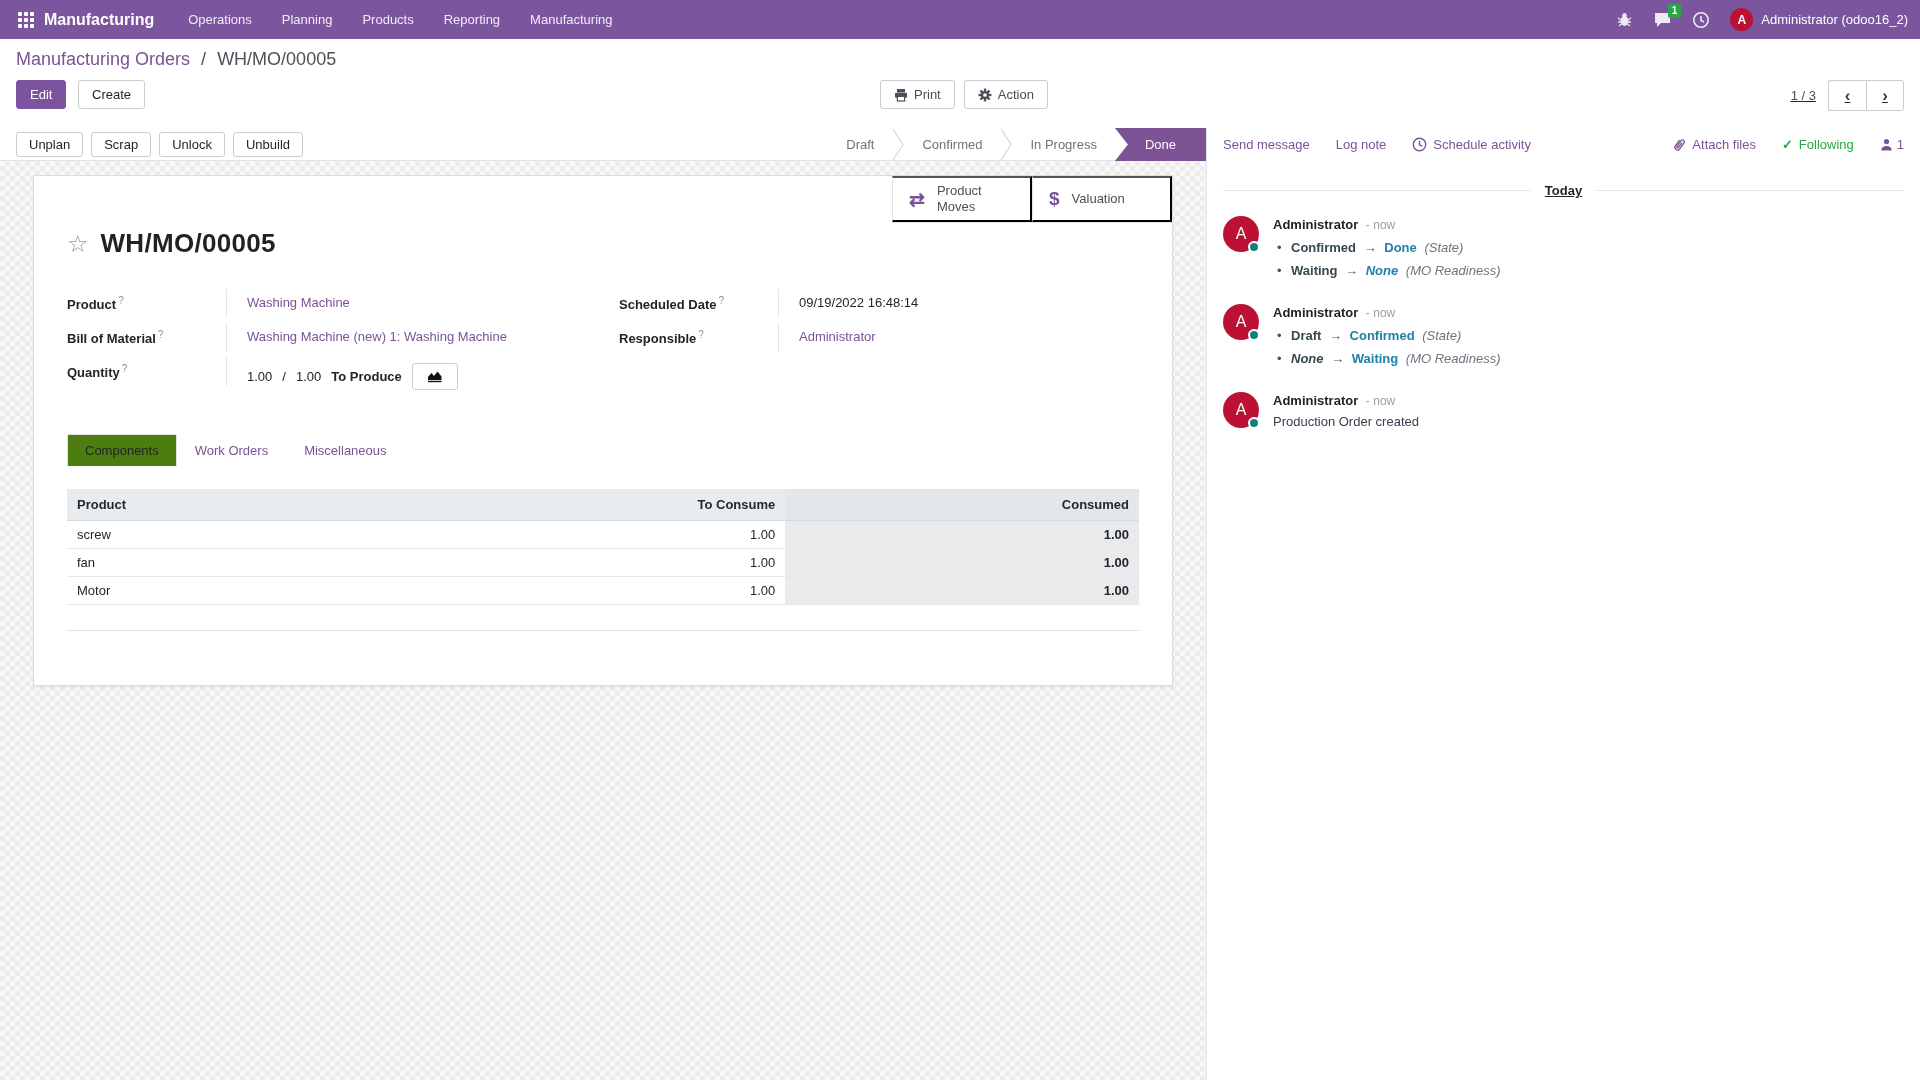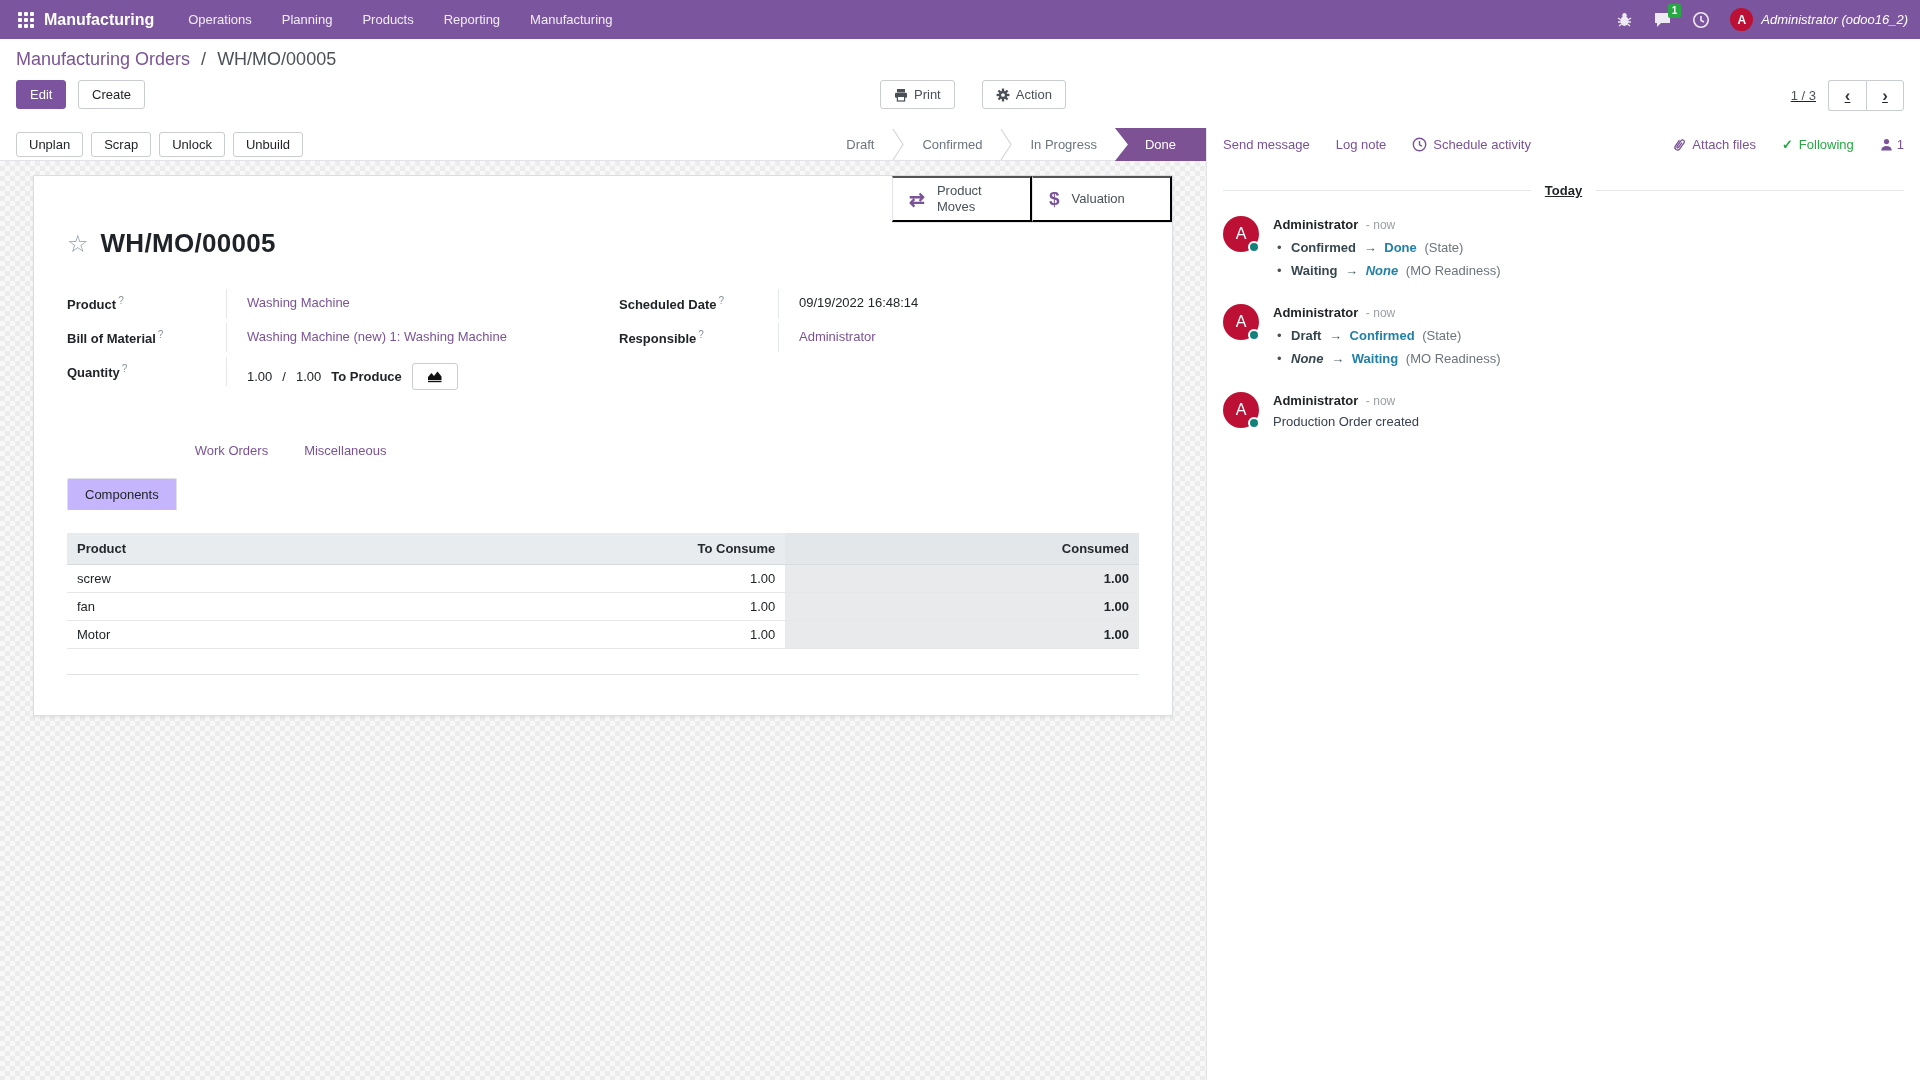--- a/index.html
+++ b/index.html
@@ -10,32 +10,32 @@
   .navbar { height:39px; background:#7b559e; display:flex; align-items:center; padding:0 12px; color:#fff; }
   .nav-grid { display:grid; grid-template-columns:repeat(3,4px); grid-gap:2px; margin:0 10px 0 6px; cursor:pointer; }
   .nav-grid span { width:4px; height:4px; background:#fff; display:block; border-radius:1px; }
   .nav-brand { font-size:16px; font-weight:bold; margin-right:34px; }
   .nav-menu { display:flex; gap:30px; font-size:13px; }
   .nav-menu .nav-item { color:#f2ecf7; cursor:pointer; }
   .nav-right { margin-left:auto; display:flex; align-items:center; gap:20px; }
   .nav-icon { position:relative; display:flex; align-items:center; cursor:pointer; }
   .badge { position:absolute; top:-7px; right:-9px; background:#28a745; color:#fff; font-size:10px; line-height:1; padding:2px 4px; border-radius:2px; font-weight:bold; }
   .nav-avatar { width:23px; height:23px; border-radius:50%; background:#bc1135; color:#fff; font-size:12px; font-weight:bold; display:flex; align-items:center; justify-content:center; }
-  .nav-user { font-size:13px; color:#fff;font-style:italic; }
+  .nav-user { font-size:13px; color:#fff; }
 
   
   .control-panel { background:#fff; padding:10px 16px 0 16px; height:89px; }
   .breadcrumb { font-size:18px; }
   .breadcrumb .bc-link { color:#7a5397; cursor:pointer; }
   .breadcrumb .bc-sep { color:#4b5157; margin:0 6px; }
   .breadcrumb .bc-current { color:#4b5157; }
   .cp-buttons { position:relative; margin-top:10px; height:32px; }
   .btn { display:inline-flex; align-items:center; gap:6px; border:1px solid #c9ccd0; background:#fff; color:#212529; font-size:13px; padding:6px 13px; border-radius:3px; cursor:pointer; font-family:inherit; }
   .btn-primary { background:#7b539f; border-color:#7b539f; color:#fff; }
-  .cp-center { position:absolute; left:864px; top:0; display:flex; gap:27px;align-items:center; }
+  .cp-center { position:absolute; left:864px; top:0; display:flex; gap:9px;align-items:center; }
   .cp-center .btn { color:#495057; }
   .cp-pager { position:absolute; right:0; top:0; display:flex; align-items:center; gap:12px;text-decoration:underline; }
   .pager-value { color:#495057; }
   .pager-group { display:flex; }
   .pager-btn { border:1px solid #c9ccd0; background:#fff; width:38px; height:31px; display:flex; align-items:center; justify-content:center; font-size:17px; font-weight:bold; color:#343a40; cursor:pointer; }
   .pager-btn:first-child { border-radius:3px 0 0 3px; border-right:none; }
   .pager-btn:last-child { border-radius:0 3px 3px 0; }
 
   
   .workspace { display:flex; height:calc(1080px - 39px - 89px); }
@@ -74,21 +74,21 @@
   .field-value { padding:6px 0 6px 20px; color:#212529; }
   .link-value { color:#7a5397; cursor:pointer; }
   .qty-wrap { display:flex; align-items:center; gap:10px; }
   .qty-sep { color:#212529; }
   .qty-suffix { font-weight:bold; }
   .icon-btn { border:1px solid #c9ccd0; border-radius:3px; background:#fff; width:46px; height:27px; display:flex; align-items:center; justify-content:center; cursor:pointer; }
 
   
   .tabs { display:flex; margin-top:38px; }
   .tab { padding:8px 17px; font-size:13px; color:#7a5397; cursor:pointer; border:1px solid transparent; }
-  .tab.active { color:#212529; background:#c4b5fd; border-color:#dee2e6; border-bottom-color:#fff; border-radius:2px 2px 0 0;margin-top:44px; }
+  .tab.active { color:#212529; background:#4d7c0f; border-color:#dee2e6; border-bottom-color:#fff; border-radius:2px 2px 0 0; }
 
   
   table.components { width:100%; border-collapse:collapse; margin-top:22px; font-size:13px; }
   .components th { background:#e9ecef; color:#24292e; font-weight:bold; text-align:left; padding:8px 10px; border-bottom:1px solid #d8dbde; }
   .components th.num, .components td.num { text-align:right; }
   .components th.consumed-col { background:#e4e7ea; }
   .components td { padding:6px 10px; border-bottom:1px solid #e5e7e9; color:#212529; }
   .components td.consumed-col { background:#e9eaec; font-weight:bold; }
   .components tr { cursor:pointer; }
   .col-product { width:29%; }
@@ -117,21 +117,21 @@
   .msg-content { padding-top:1px; }
   .msg-head { margin-bottom:4px; }
   .msg-author { font-weight:bold; color:#212529; }
   .msg-time { color:#9aa0a6; font-size:12px; margin-left:4px; }
   .track-list { list-style:none; }
   .track-list li { position:relative; padding-left:18px; line-height:23px; }
   .track-list li::before { content:"•"; position:absolute; left:4px; color:#495057; }
   .t-old { font-weight:bold; color:#37474f; }
   .t-arrow { color:#455a64; margin:0 4px; }
   .t-new { font-weight:bold; color:#2180a8; }
-  .t-field { color:#6c757d; margin-left:4px;margin-top:22px; }
+  .t-field { font-style:italic; color:#6c757d; margin-left:4px;margin-top:22px; }
   .italic { font-style:italic; }
   .msg-body { color:#374151; line-height:20px;text-align:right; }
 
   svg { display:block; }
 </style>
 </head>
 <body>
 
 <header class="navbar">
   <span class="nav-grid">

